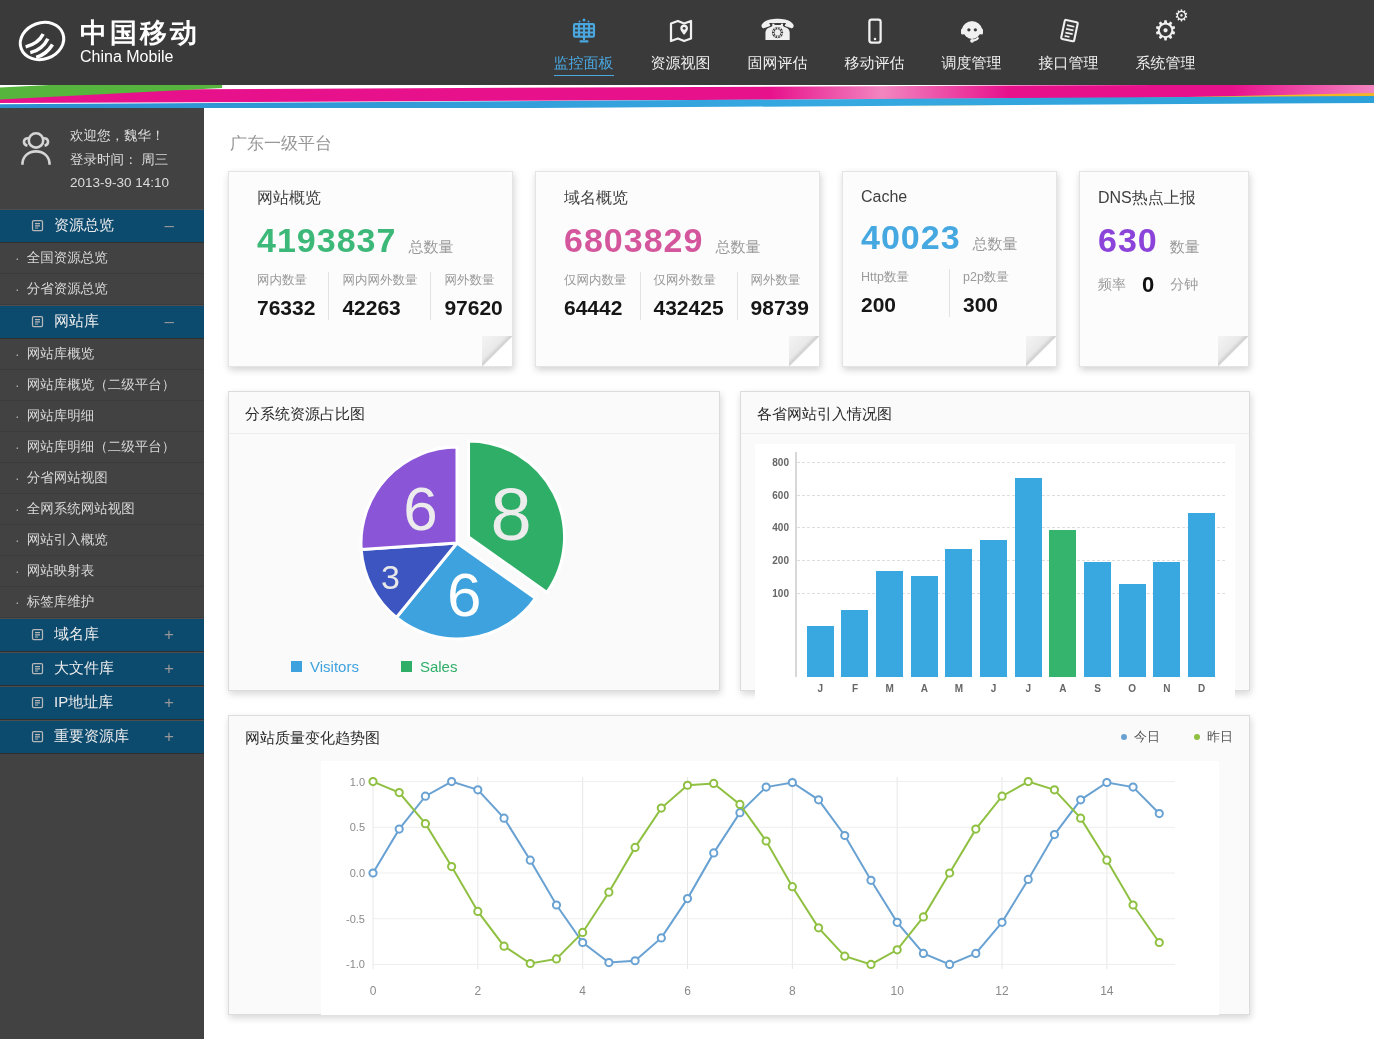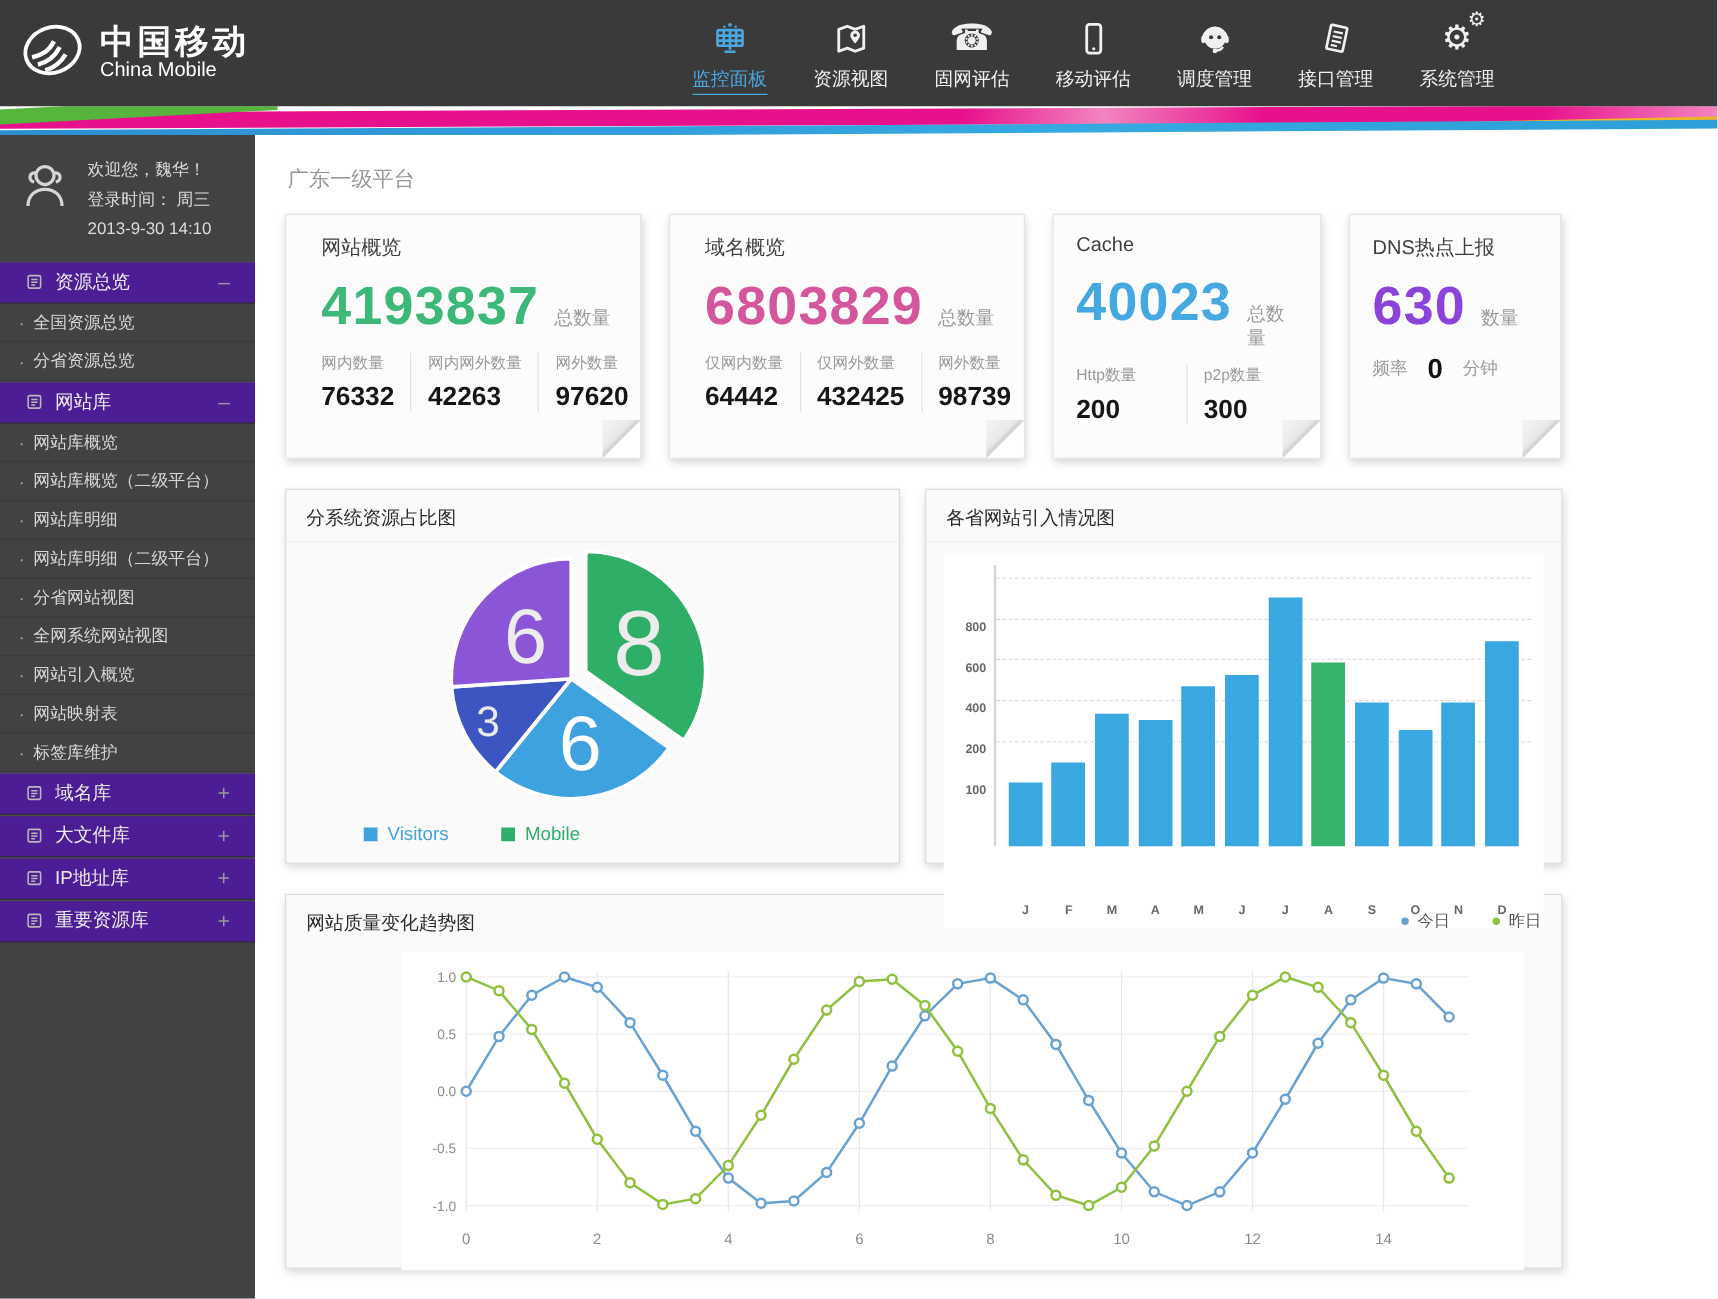--- a/index.html
+++ b/index.html
@@ -28,39 +28,39 @@
   .ribbon .r-magenta { position:absolute; left:0; top:2px; width:102%; height:13px; background:linear-gradient(90deg,#e8118c 0%,#e8118c 55%,#f285c0 63%,#e8118c 72%,#e8118c 88%,#f49ac9 100%); transform:rotate(-0.25deg); }
   .ribbon .r-green { position:absolute; left:-8px; top:-3px; width:230px; height:12px; background:#55b53c; transform:rotate(-3deg); }
   .ribbon .r-blue { position:absolute; left:0; bottom:1px; width:102%; height:7px; background:linear-gradient(90deg,#2d8fd0,#36a9e1 60%,#2d9fd8); transform:rotate(-0.35deg); }
   .ribbon .r-yellow { position:absolute; right:0; bottom:6px; width:34%; height:4px; background:linear-gradient(90deg,rgba(245,197,24,0),#f5c518 40%,#f0b428); transform:rotate(-1.2deg); }
 
   
   .layout { display:flex; height:931px; }
   .sidebar { width:204px; background:#424242; flex:none; }
   .user { display:flex; padding:16px 10px 14px 12px; }
   .user-text { margin-left:10px; color:#dcdcdc; font-size:13.5px; line-height:1.75; }
-  .menu-section { height:34px; display:flex; align-items:center; padding:0 20px; background:#4c1d95; border-top:1px solid #4d4d4d; border-bottom:1px solid #2f2f2f; color:#ececec; font-size:15px; cursor:pointer; }
+  .menu-section { height:34px; display:flex; align-items:center; padding:0 30px; background:#0c4a6e; border-top:1px solid #4d4d4d; border-bottom:1px solid #2f2f2f; color:#ececec; font-size:15px; cursor:pointer; }
   .menu-section .sec-icon { margin-right:9px; display:flex; }
   .menu-section .toggle { margin-left:auto; color:#989898; font-size:17px; }
   .menu-item { height:31px; display:flex; align-items:center; padding-left:15px; color:#d8d8d8; font-size:13.5px; background:#424242; border-bottom:1px solid #3b3b3b; cursor:pointer; }
   .menu-item .bullet { color:#aaa; margin-right:7px; font-size:14px; }
 
   
   .main { flex:1; padding:24px 0 0 24px; background:#fff; }
   .page-title { font-size:17px; color:#979797; font-weight:normal; margin:0 0 16px 2px; }
 
   .cards { display:flex; }
   .card { position:relative; background:#fcfcfc; border:1px solid #e4e4e4; box-shadow:1px 3px 7px rgba(0,0,0,0.18); height:196px; padding:16px 18px; margin-right:22px; }
   .card.c1,.card.c2 { width:285px;padding-left:28px; }
   .card.c3 { width:215px; }
   .card.c4 { width:170px; margin-right:0; }
   .card .fold { position:absolute; right:0; bottom:0; width:30px; height:30px; background:linear-gradient(135deg,#f4f4f4 0%,#e9e9e9 40%,#cfcfcf 49%,#ffffff 53%,#ffffff 100%); }
   .card-title { font-size:16px; color:#3f3f3f; }
   .big-row { display:flex; align-items:baseline; margin:12px 0 12px; }
-  .big-value { font-size:43px; font-weight:bold; letter-spacing:1px; }
+  .big-value { font-size:34px; font-weight:bold; letter-spacing:1px; }
   .big-label { font-size:15px; color:#9a9a9a; margin-left:12px; }
   .card-stats { display:flex; }
   .stat { padding-right:13px; margin-right:13px; border-right:1px solid #e2e2e2; }
   .stat:last-child { border-right:none; padding-right:0; margin-right:0; }
   .c3 .stat { flex:1; }
   .stat-label { font-size:12.5px; color:#9a9a9a; white-space:nowrap; }
   .stat-value { font-size:21px; font-weight:bold; color:#161616; margin-top:7px; }
   .freq-row { display:flex; align-items:center; margin-top:6px; }
   .freq-label,.freq-unit { font-size:14px; color:#9a9a9a; }
   .freq-value { font-size:22px; font-weight:bold; color:#111; margin:0 16px; }
@@ -69,21 +69,21 @@
   .panel { border:1px solid #dcdcdc; box-shadow:1px 3px 7px rgba(0,0,0,0.16); background:#fafafa; }
   .panel-title { font-size:15px; color:#2a2a2a; padding:13px 0 9px 16px; border-bottom:1px solid #ededed; }
   .pie-panel { width:492px; height:300px; margin-right:20px; }
   .bar-panel { width:510px; height:300px; }
   .pie-legend { display:flex; margin:2px 0 0 62px; }
   .pie-legend .li { display:flex; align-items:center; margin-right:42px; font-size:15px; }
   .pie-legend .sw { width:11px; height:11px; margin-right:8px; }
 
   .bar-body { margin:10px 14px 0 14px; background:#fff; padding:8px 10px 4px 6px; }
   .bar-area { display:flex; }
-  .y-axis { width:34px; position:relative; height:225px;margin-top:40px; }
+  .y-axis { width:34px; position:relative; height:225px; }
   .y-tick { position:absolute; right:6px; transform:translateY(-50%); font-size:10px; font-weight:bold; color:#666; }
   .bar-plot { flex:1; position:relative; height:225px; border-left:2px solid #d8d8d8; }
   .gridline { position:absolute; left:0; right:0; border-top:1px dashed #ddd; }
   .bars { position:absolute; left:0; right:0; top:0; bottom:0; display:flex; align-items:flex-end; justify-content:space-around; padding:0 6px; }
   .bar { width:27px; }
   .x-axis { display:flex; justify-content:space-around; padding:0 6px; margin-left:36px; height:22px; align-items:center; }
   .x-tick { width:27px; text-align:center; font-size:10px; font-weight:bold; color:#666; }
 
   .trend-panel { width:1022px; height:300px; margin-top:24px; }
   .trend-head { display:flex; align-items:center; padding-right:16px; }
@@ -395,21 +395,21 @@
             <path d="M228,109 L132.22379815770825,115.55127168300845 A96,96 0 0 1 227.99999999999997,13 Z" fill="#8a55d6" stroke="#fff" stroke-width="3" stroke-linejoin="round"></path>
             <text x="191.51666866323603" y="96.00694709052478" text-anchor="middle" font-size="62" fill="#ececec">6</text>
           </svg>
         <div class="pie-legend" id="pie-legend">
             <div class="li">
               <span class="sw" style="background: rgb(62, 162, 222);"></span>
               <span style="color: rgb(62, 162, 222);">Visitors</span>
             </div>
             <div class="li">
               <span class="sw" style="background: rgb(47, 174, 104);"></span>
-              <span style="color: rgb(47, 174, 104);">Mobile</span>
+              <span style="color: rgb(47, 174, 104);">Sales</span>
             </div>
           </div>
       </div>
       <div class="panel bar-panel">
         <div class="panel-title">各省网站引入情况图</div>
         <div class="bar-body">
           <div class="bar-area">
             <div class="y-axis" id="bar-yaxis">
                 <span class="y-tick" style="top: 4.5%;">800</span>
                 <span class="y-tick" style="top: 19%;">600</span>

